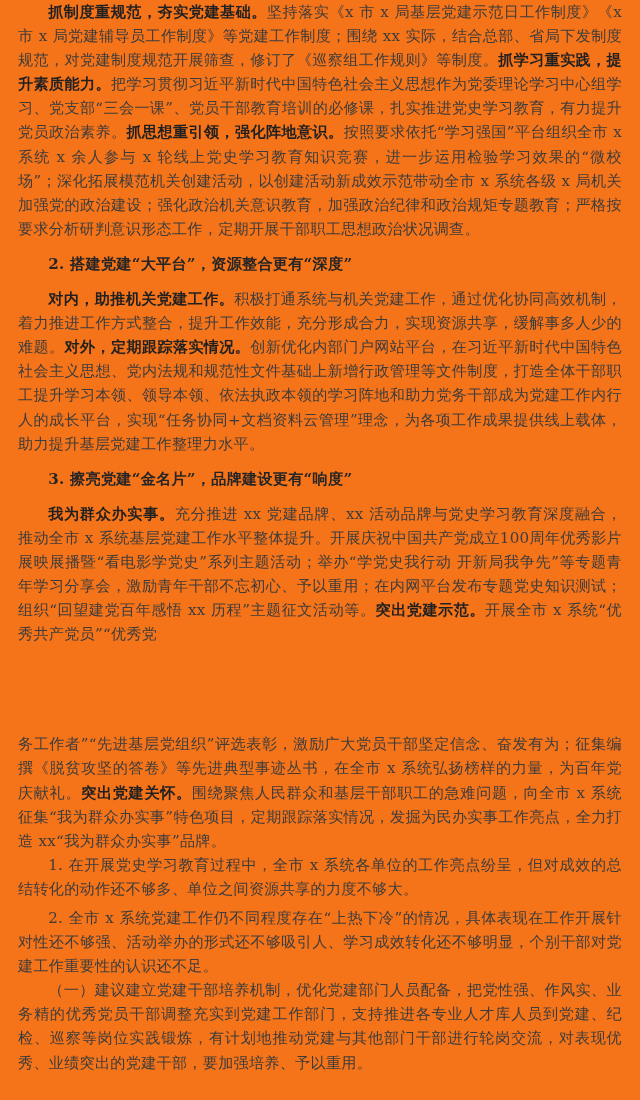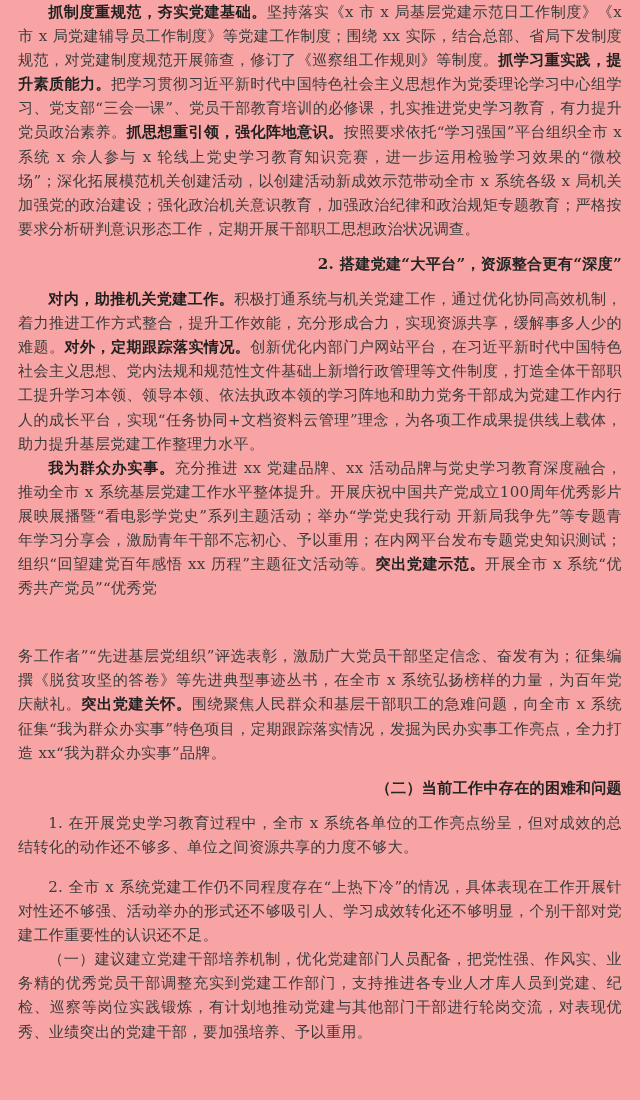--- a/index.html
+++ b/index.html
@@ -5,21 +5,21 @@
 <style>
   html, body {
     margin: 0;
     padding: 0;
     background: #ffffff;
   }
   #page {
     position: relative;
     width: 640px;
     height: 1100px;
-    background: #fca5a5;
+    background: #f97316;
     overflow: hidden;
     font-family: "DejaVu Serif", "Liberation Serif", serif;
     color: #2a2a2a;
     -webkit-font-smoothing: antialiased;
   }
   .doc-body {
     position: absolute;
     left: 18px;
     top: 0px;
     width: 604px;
@@ -30,35 +30,35 @@
     font-size: 15.1px;
     line-height: 24.1px;
     text-align: justify;
     text-justify: inter-character;
     text-indent: 2em;
     color: #3a3a3a;
     letter-spacing: 0.02em;
     word-break: break-all;
     overflow-wrap: break-word;
   }
-  .para.no-indent { text-indent: 0; }
+  .para.no-indent { text-indent: 0; margin-top: 42px; }
   
   .heading {
     margin: 0;
     font-size: 15.1px;
     line-height: 24.1px;
     font-weight: bold;
     text-indent: 2em;
-    text-align: right;
+    text-align: left;
     color: #222222;
     letter-spacing: 0.02em;
   }
   .heading-space-before { margin-top: 11px; }
   .heading-space-after { margin-bottom: 11px; }
-  .para-space-before { margin-top: 16px; }
+  .para-space-before { margin-top: 5px; }
   b, .em {
     font-weight: bold;
     color: #1d1d1d;
   }
   
   .page-gap {
     height: 44px;
     width: 100%;
   }
   
@@ -69,28 +69,28 @@
 
 <div id="page">
   <div class="doc-body">
 
     <p class="para"><b class="em">抓制度重规范，夯实党建基础。</b><span>坚持落实《x 市 x 局基层党建示范日工作制度》《x 市 x 局党建辅导员工作制度》等党建工作制度；围绕 xx 实际，结合总部、省局下发制度规范，对党建制度规范开展筛查，修订了《巡察组工作规则》等制度。</span><b class="em">抓学习重实践，提升素质能力。</b><span>把学习贯彻习近平新时代中国特色社会主义思想作为党委理论学习中心组学习、党支部“三会一课”、党员干部教育培训的必修课，扎实推进党史学习教育，有力提升党员政治素养。</span><b class="em">抓思想重引领，强化阵地意识。</b><span>按照要求依托“学习强国”平台组织全市 x 系统 x 余人参与 x 轮线上党史学习教育知识竞赛，进一步运用检验学习效果的“微校场”；深化拓展模范机关创建活动，以创建活动新成效示范带动全市 x 系统各级 x 局机关加强党的政治建设；强化政治机关意识教育，加强政治纪律和政治规矩专题教育；严格按要求分析研判意识形态工作，定期开展干部职工思想政治状况调查。</span></p>
 
     <p class="heading heading-space-before heading-space-after">2. 搭建党建“大平台”，资源整合更有“深度”</p>
 
     <p class="para"><b class="em">对内，助推机关党建工作。</b><span>积极打通系统与机关党建工作，通过优化协同高效机制，着力推进工作方式整合，提升工作效能，充分形成合力，实现资源共享，缓解事多人少的难题。</span><b class="em">对外，定期跟踪落实情况。</b><span>创新优化内部门户网站平台，在习近平新时代中国特色社会主义思想、党内法规和规范性文件基础上新增行政管理等文件制度，打造全体干部职工提升学习本领、领导本领、依法执政本领的学习阵地和助力党务干部成为党建工作内行人的成长平台，实现“任务协同+文档资料云管理”理念，为各项工作成果提供线上载体，助力提升基层党建工作整理力水平。</span></p>
 
+    <p class="heading heading-space-before heading-space-after">3. 擦亮党建“金名片”，品牌建设更有“响度”</p>
 
     <p class="para"><b class="em">我为群众办实事。</b><span>充分推进 xx 党建品牌、xx 活动品牌与党史学习教育深度融合，推动全市 x 系统基层党建工作水平整体提升。开展庆祝中国共产党成立100周年优秀影片展映展播暨“看电影学党史”系列主题活动；举办“学党史我行动 开新局我争先”等专题青年学习分享会，激励青年干部不忘初心、予以重用；在内网平台发布专题党史知识测试；组织“回望建党百年感悟 xx 历程”主题征文活动等。</span><b class="em">突出党建示范。</b><span>开展全市 x 系统“优秀共产党员”“优秀党</span></p>
 
     <div class="page-gap"></div>
 
     <p class="para no-indent"><span>务工作者”“先进基层党组织”评选表彰，激励广大党员干部坚定信念、奋发有为；征集编撰《脱贫攻坚的答卷》等先进典型事迹丛书，在全市 x 系统弘扬榜样的力量，为百年党庆献礼。</span><b class="em">突出党建关怀。</b><span>围绕聚焦人民群众和基层干部职工的急难问题，向全市 x 系统征集“我为群众办实事”特色项目，定期跟踪落实情况，发掘为民办实事工作亮点，全力打造 xx“我为群众办实事”品牌。</span></p>
 
-    <p class="heading heading-space-before heading-space-after">（二）当前工作中存在的困难和问题</p>
 
     <p class="para">1. 在开展党史学习教育过程中，全市 x 系统各单位的工作亮点纷呈，但对成效的总结转化的动作还不够多、单位之间资源共享的力度不够大。</p>
     <p class="para para-space-before">2. 全市 x 系统党建工作仍不同程度存在“上热下冷”的情况，具体表现在工作开展针对性还不够强、活动举办的形式还不够吸引人、学习成效转化还不够明显，个别干部对党建工作重要性的认识还不足。</p>
 
 
     <p class="para">（一）建议建立党建干部培养机制，优化党建部门人员配备，把党性强、作风实、业务精的优秀党员干部调整充实到党建工作部门，支持推进各专业人才库人员到党建、纪检、巡察等岗位实践锻炼，有计划地推动党建与其他部门干部进行轮岗交流，对表现优秀、业绩突出的党建干部，要加强培养、予以重用。</p>
 
   </div>
 </div>
 

